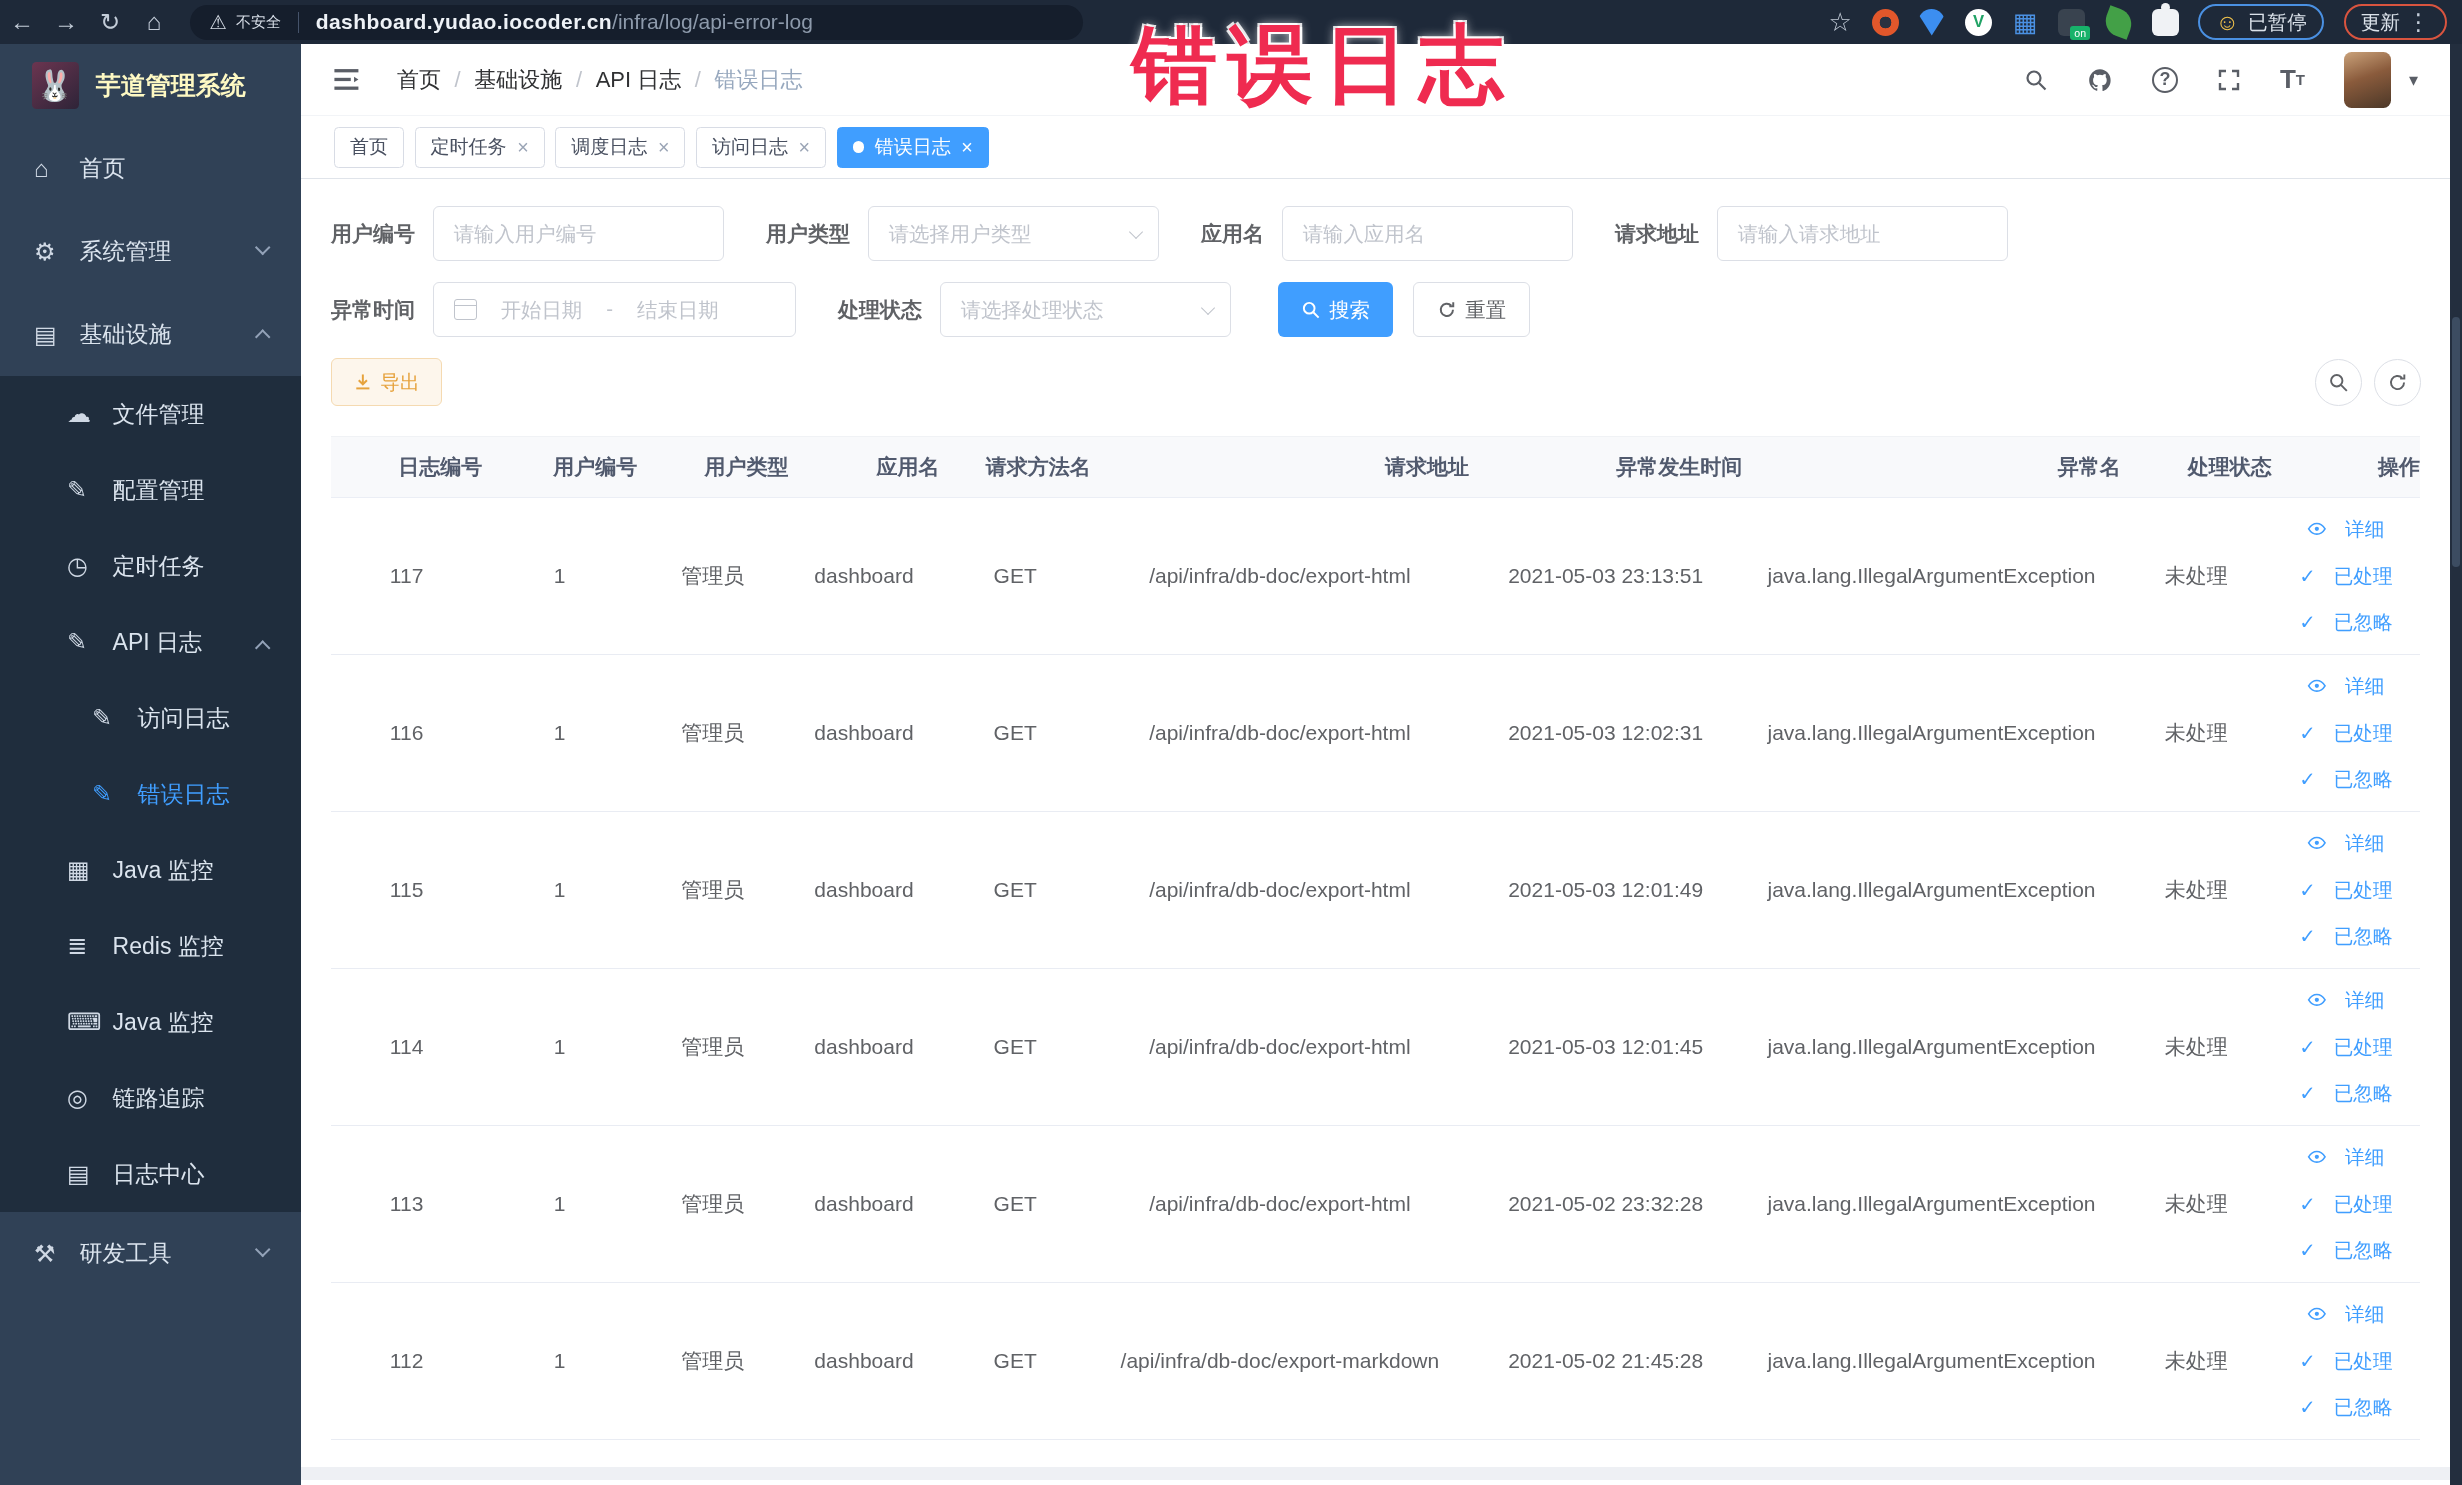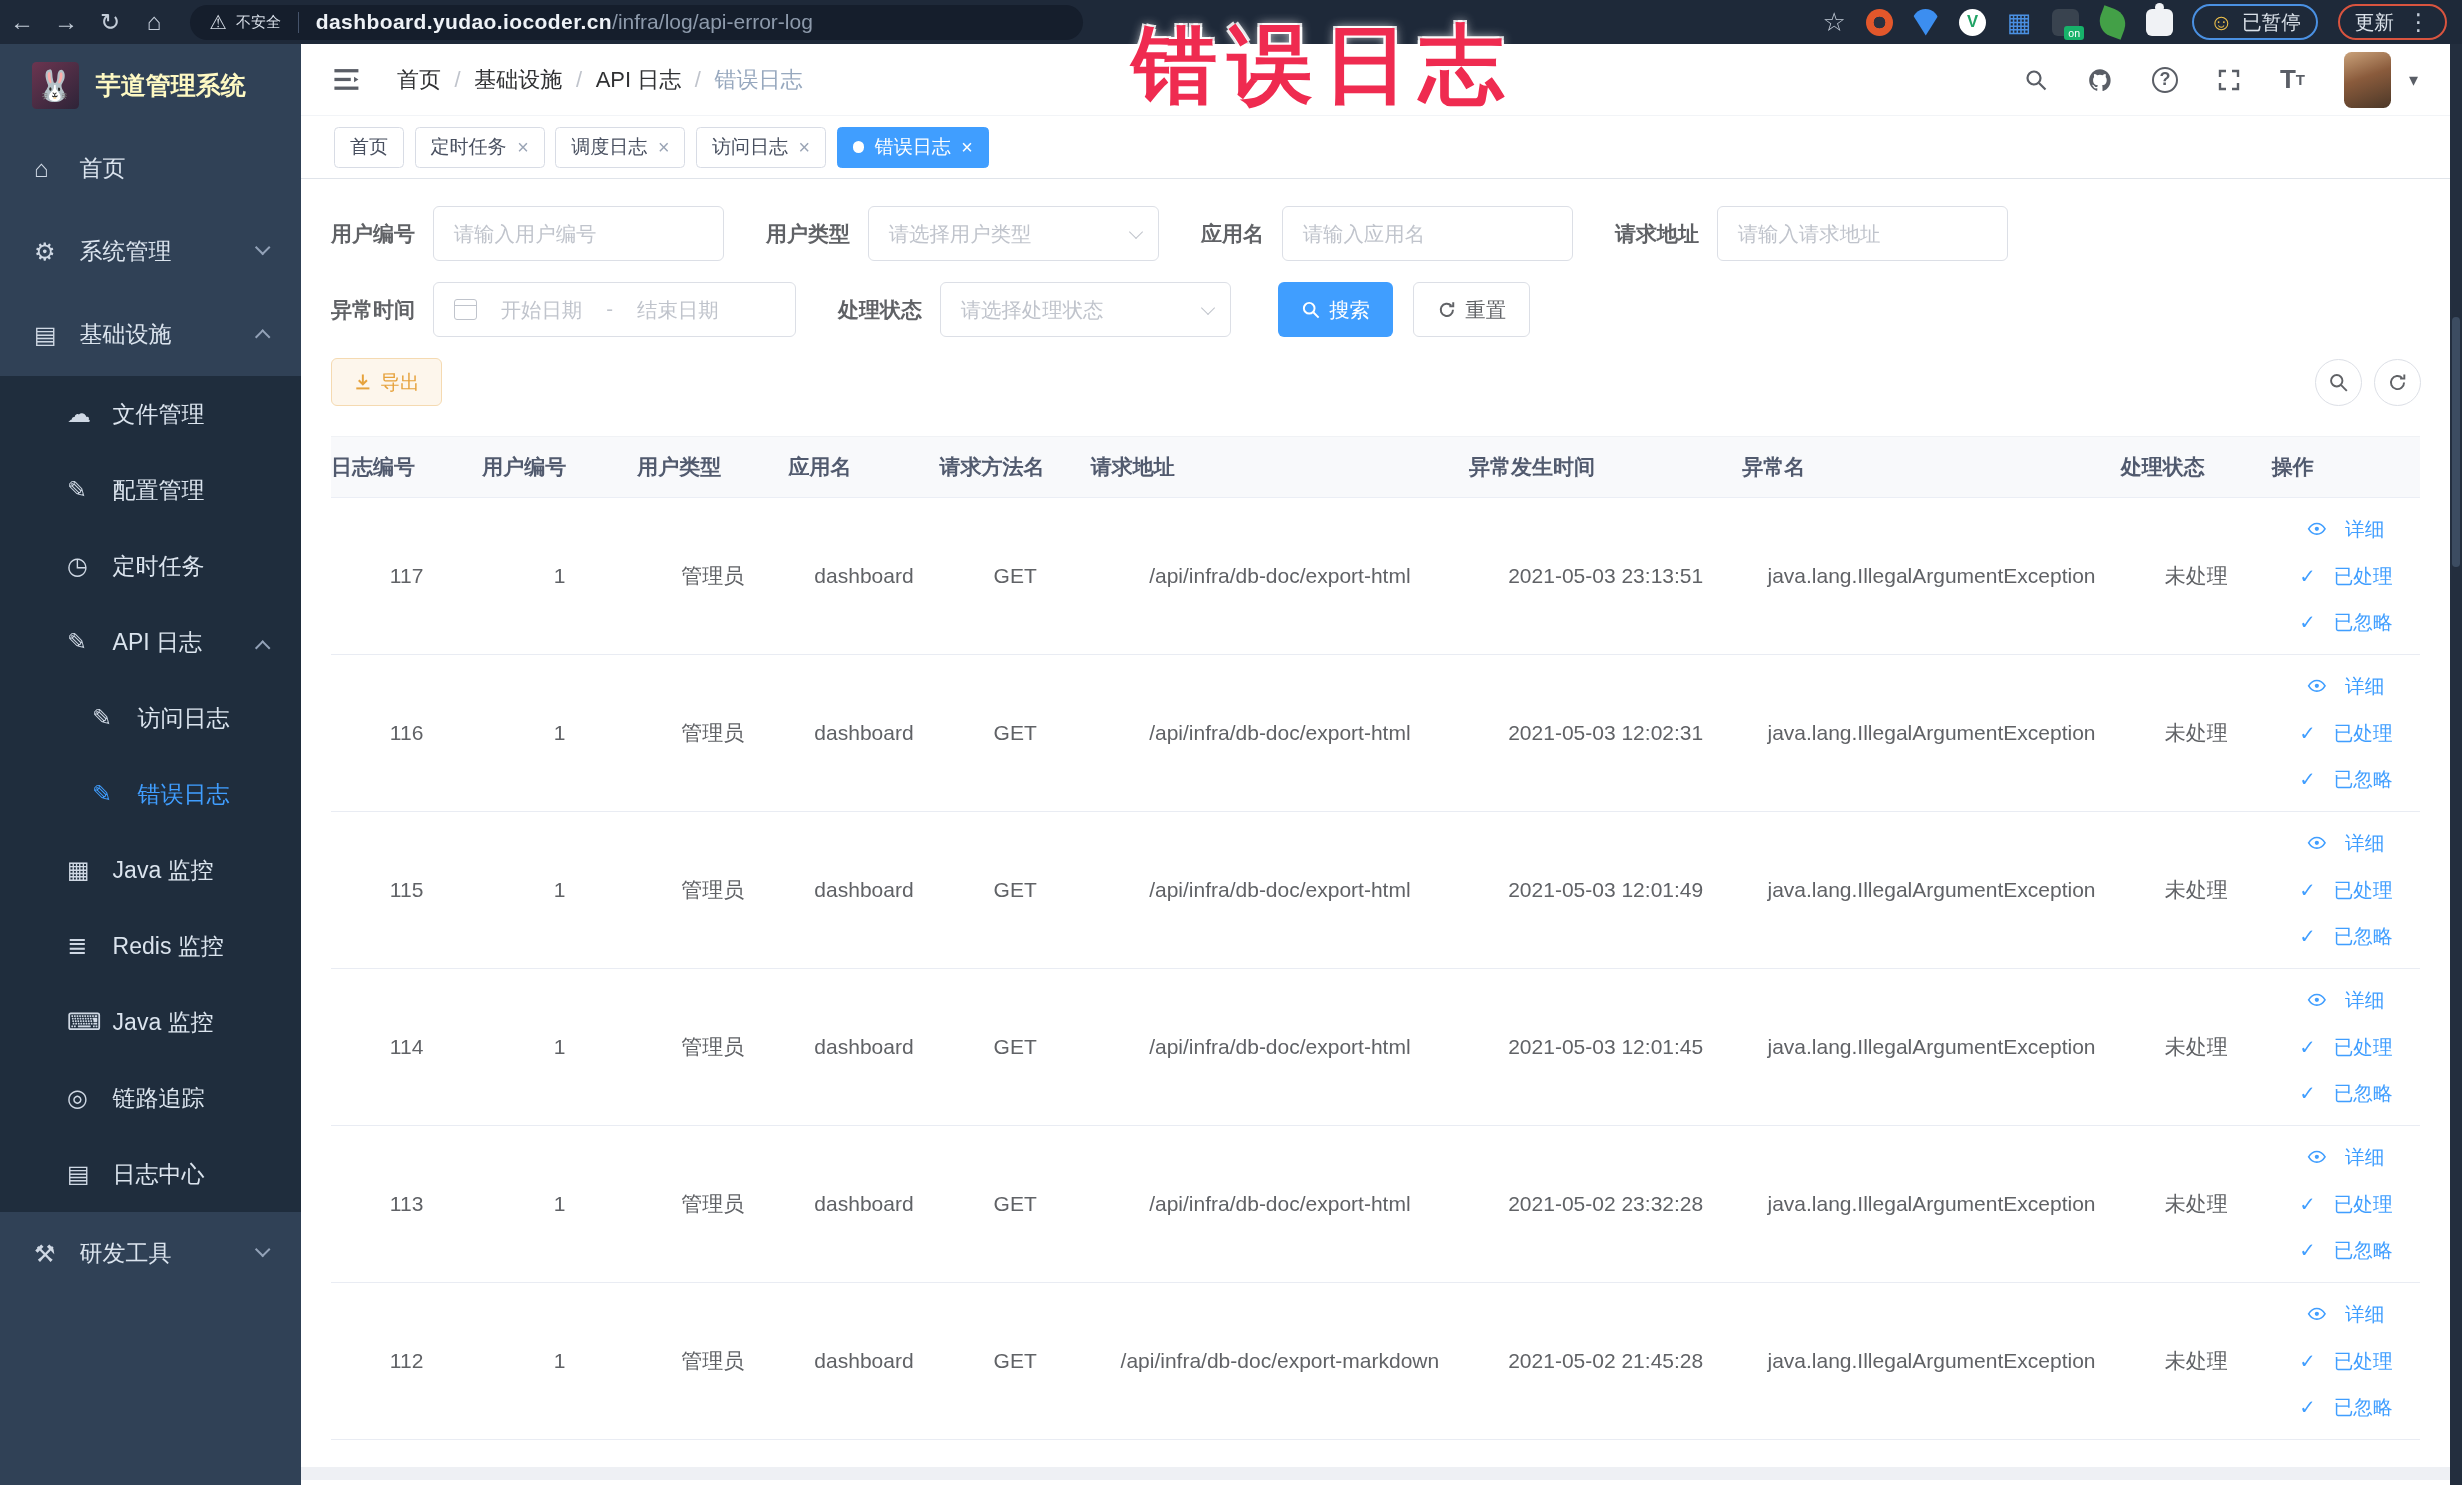--- a/index.html
+++ b/index.html
@@ -33,21 +33,21 @@
   .ext-on{background:#39434f; border-radius:6px; position:relative; font-size:0;}
   .ext-on::after{content:"on"; position:absolute; bottom:-4.5px; right:-4.5px; background:#17b26a;
     color:#fff; font-size:10.6px; padding:0.8px 3.8px; border-radius:3px;}
   .ext-leaf{background:#43a047; border-radius:0 60% 0 60%; transform:rotate(20deg);}
   .ext-puzzle{background:#f0f2f5; border-radius:6px; color:#8b95a5; position:relative;}
   .ext-puzzle::after{content:""; position:absolute; top:-5.3px; left:9px; width:9px; height:9px;
     border-radius:50%; background:#f0f2f5;}
   .chip{height:36px; border-radius:19.7px; display:flex; align-items:center; gap:9px;
     padding:0 15px; font-size:19.7px; color:#dbe2ea; cursor:pointer; flex:none;}
   .chip.paused{border:2.3px solid #4a90e2;}
-  .chip.update{border:2.3px solid #d9543f; gap:13px;text-align:center;}
+  .chip.update{border:2.3px solid #d9543f; gap:7px;text-align:center;}
   .smiley{font-size:23px; color:#f0c24b;}
   .kebab{font-size:23px; color:#c3ccd8;}
   
   .sidebar{position:absolute; top:44px; left:0; width:301px; height:1442px;
     background:var(--sidebar-bg); z-index:30;}
   .logo-row{height:83px; display:flex; align-items:center; padding-left:32px; gap:16.7px; cursor:pointer;}
   .logo-img{width:47px; height:47px; border-radius:4.5px; flex:none;
     background:linear-gradient(140deg,#6b3550,#2e2438); display:flex; align-items:center;
     justify-content:center; font-size:30px;}
   .logo-title{font-size:25px; font-weight:bold; color:#fef9c3; white-space:nowrap;}
@@ -111,21 +111,21 @@
   .export-row{display:flex; justify-content:space-between; align-items:center; margin:13.6px 0 0 0;}
   .btn-warning{height:48px; border-radius:6px; background:var(--warning-bg);
     border:1.5px solid var(--warning-border); color:var(--warning); font-size:19.7px;
     display:flex; align-items:center; gap:7.6px; padding:0 21px; cursor:pointer;}
   .tool-circles{display:flex; gap:12px;}
   .circle-btn{width:47px; height:47px; border-radius:50%; border:1.5px solid #dcdfe6; background:#fff;
     display:flex; align-items:center; justify-content:center; color:#606266; cursor:pointer;}
   
   table{width:2089px; border-collapse:collapse; margin-top:30px; table-layout:fixed;}
   thead th{height:61px; background:#f8f9fb; font-size:21px; color:#515a6e; font-weight:bold;
-    border-top:1.5px solid #f0f2f5; border-bottom:1.5px solid #ebeef5; text-align:left; white-space:nowrap;}
+    border-top:1.5px solid #f0f2f5; border-bottom:1.5px solid #ebeef5; text-align:right; white-space:nowrap;}
   tbody td{height:157px; text-align:center; font-size:21px; color:#606266;
     border-bottom:1.5px solid #e9ecf3; white-space:nowrap; overflow:hidden;}
   .op-stack{display:flex; flex-direction:column; align-items:center; gap:19.7px;}
   .action-link{color:var(--accent); font-size:19.7px; display:flex; align-items:center; gap:18px;
     cursor:pointer; text-decoration:none;}
   .check{font-size:19.7px;}
   .bottom-strip{height:13px; background:#eef0f4; margin:27px -30px 0 -30px;}
   
   .scrollbar{position:absolute; right:0; top:44px; width:12px; height:1442px; background:#232e3e; z-index:45;}
   .scroll-thumb{position:absolute; left:2.3px; width:7.6px; top:273px; height:250px; border-radius:3.8px; background:#3c4c61;}

